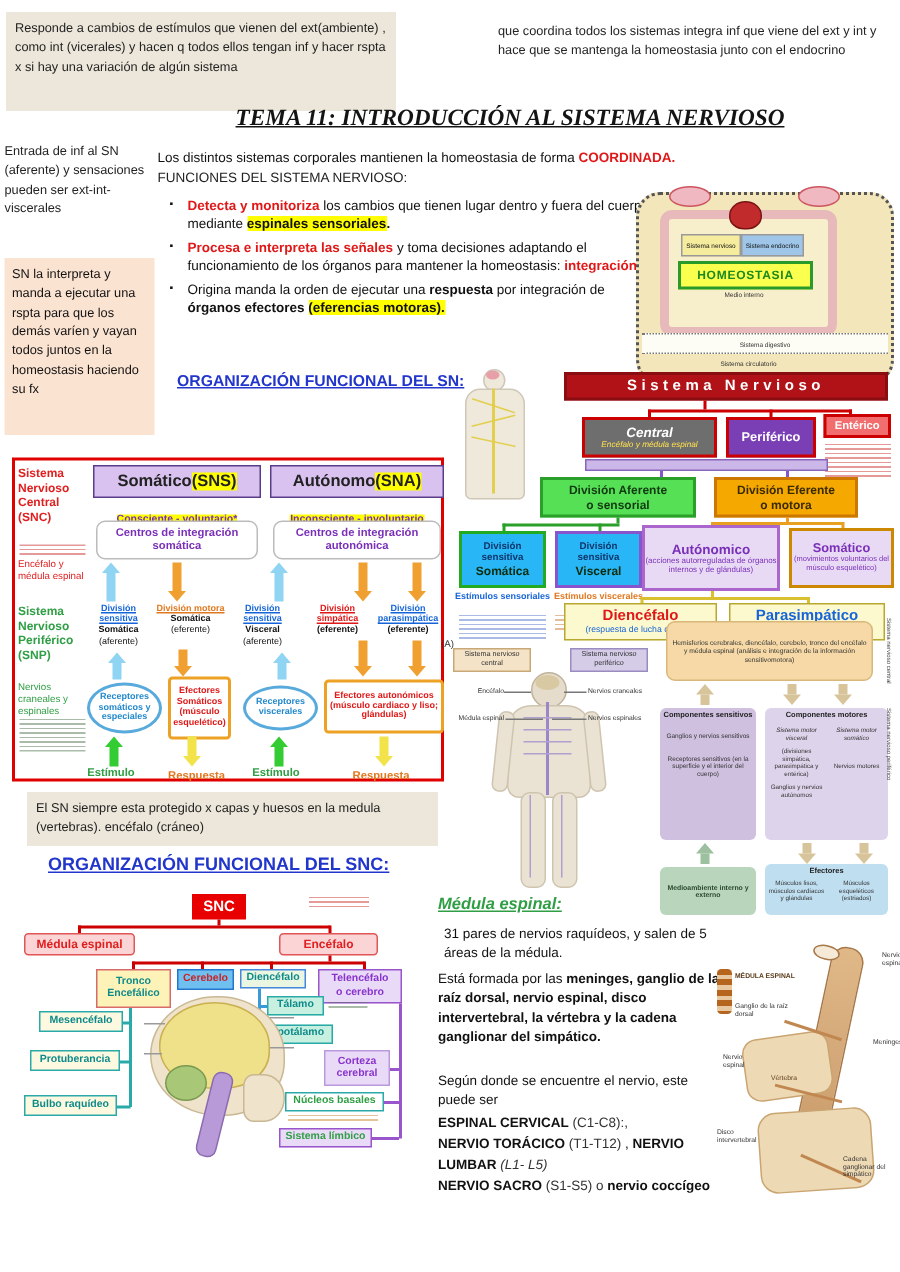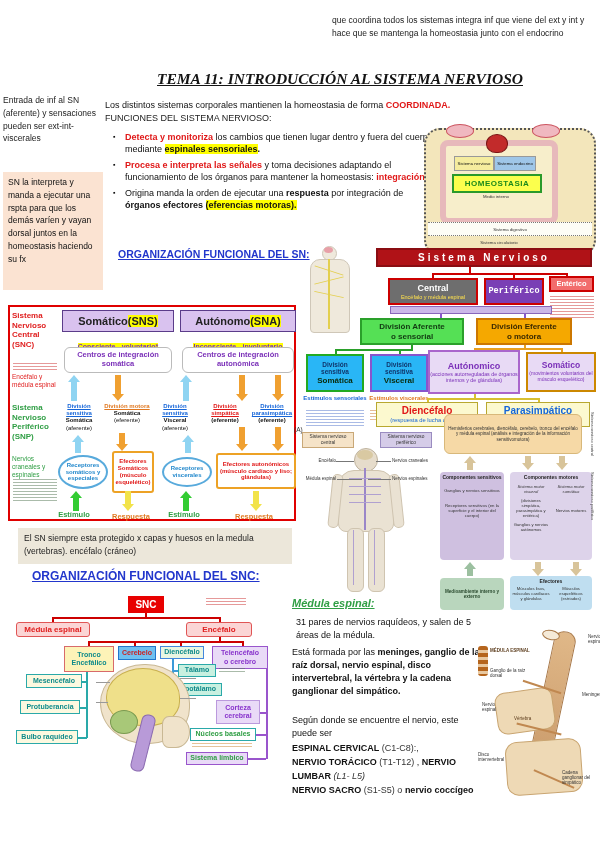--- a/index.html
+++ b/index.html
@@ -31,28 +31,31 @@
   .tbl-div{font-size:6px;line-height:1.2;text-align:center;position:absolute;}
   .u{text-decoration:underline;}
   .vert{writing-mode:vertical-rl;font-size:4px;color:#444;}
   .figlbl{position:absolute;font-size:4.5px;line-height:1.15;color:#333;}
 </style>
 </head>
 <body>
 
 <div class="page">
 
+  <div class="abs note" style="left:4px;top:8px;width:248px;height:58px;">
+    <span>Responde a cambios de estímulos que vienen del ext(ambiente) , como int (vicerales) y hacen q todos ellos tengan inf y hacer rspta x si hay una variación de algún sistema</span>
+  </div>
   <div class="abs plain" style="left:332px;top:14px;width:258px;">
     <span>que coordina todos los sistemas integra inf que viene del ext y int y hace que se mantenga la homeostasia junto con el endocrino</span>
   </div>
   <div class="abs title" style="left:88px;top:70px;width:504px;">TEMA 11: INTRODUCCIÓN AL SISTEMA NERVIOSO</div>
 
   <div class="abs plain" style="left:3px;top:94px;width:100px;">Entrada de inf al SN (aferente) y sensaciones pueden ser ext-int-viscerales</div>
   <div class="abs" style="left:3px;top:172px;width:100px;height:118px;background:#fbe3d2;padding:4px 5px;font-size:8.5px;line-height:1.5;box-sizing:border-box;">
-    <span>SN la interpreta y manda a ejecutar una rspta para que los demás varíen y vayan dorsal juntos en la homeostasis haciendo su fx</span>
+    <span>SN la interpreta y manda a ejecutar una rspta para que los demás varíen y vayan todos juntos en la homeostasis haciendo su fx</span>
   </div>
 
   <div class="abs" style="left:105px;top:99px;width:372px;font-size:9px;line-height:1.35;">
     <span>Los distintos sistemas corporales mantienen la homeostasia de forma </span><span class="redb">COORDINADA.</span>
   </div>
   <div class="abs" style="left:105px;top:113px;width:300px;font-size:9px;color:#222;">FUNCIONES DEL SISTEMA NERVIOSO:</div>
 
   <div class="abs bullets" style="left:113px;top:131px;width:325px;">
     <div class="li">
       <span class="mk">▪</span>
@@ -105,25 +108,25 @@
   <div class="box" style="left:376px;top:248px;width:216px;height:19px;background:#b01217;border:2px solid #8a0d12;color:#fff;font-weight:bold;font-size:10px;letter-spacing:3px;">
       <span>Sistema Nervioso</span>
     </div>
 
   <div class="ln" style="left:469px;top:267px;width:2px;height:6px;"></div>
   <div class="ln" style="left:432px;top:273px;width:136px;height:1.5px;"></div>
   <div class="ln" style="left:432px;top:273px;width:1.5px;height:5px;"></div>
   <div class="ln" style="left:513px;top:273px;width:1.5px;height:5px;"></div>
   <div class="ln" style="left:566px;top:273px;width:1.5px;height:3px;"></div>
 
-  <div class="box" style="left:388px;top:278px;width:90px;height:27px;background:#6e6e6e;border:2px solid #cc0000;">
+  <div class="box" style="left:388px;top:278px;width:90px;height:27px;background:#6e6e6e;border:2px solid #cc0000;font-style:italic;">
     <span style="color:#fff;font-weight:bold;font-size:9px;">Central</span>
     <span style="color:#ffe14d;font-size:5.5px;">Encéfalo y médula espinal</span>
   </div>
-  <div class="box" style="left:484px;top:278px;width:60px;height:27px;background:#7a3fb5;border:2px solid #cc0000;color:#fff;font-weight:bold;font-size:8.5px;font-family:Liberation Mono, monospace;">
+  <div class="box" style="left:484px;top:278px;width:60px;height:27px;background:#7a3fb5;border:2px solid #cc0000;color:#fff;font-weight:bold;font-size:8.5px;">
       <span>Periférico</span>
     </div>
   <div class="box" style="left:549px;top:276px;width:45px;height:16px;background:#f26d6d;border:2px solid #cc0000;color:#fff;font-weight:bold;font-size:7.5px;">
       <span>Entérico</span>
     </div>
   <div class="scrib" style="left:550px;top:296px;width:44px;height:24px;color:#cc3333;"></div>
 
   <div class="abs" style="left:390px;top:306px;width:162px;height:8px;background:#cbb8e8;border:1px solid #8866bb;box-sizing:border-box;"></div>
   <div class="ln" style="left:440px;top:314px;width:1.5px;height:4px;background:#8855cc;"></div>
   <div class="ln" style="left:524px;top:314px;width:1.5px;height:4px;background:#8855cc;"></div>

